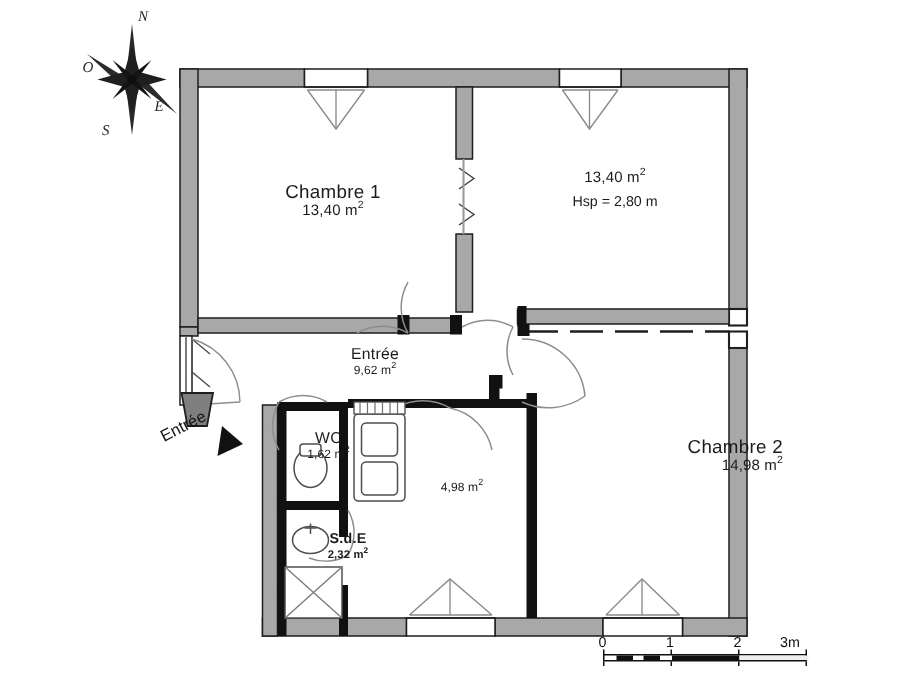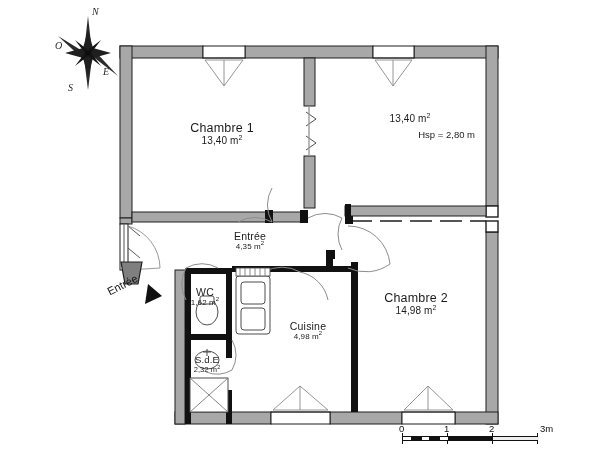--- a/index.html
+++ b/index.html
@@ -12,21 +12,21 @@
   svg#floorplan{position:absolute;left:0;top:0;width:600px;height:450px;display:block;}
 
   
   .room-label{
     position:absolute;text-align:center;line-height:1.12;
     color:#1b1b1b;white-space:nowrap;
   }
   .room-name{font-size:12.5px;letter-spacing:.2px;}
   .room-area{font-size:10px;letter-spacing:.1px;}
   .room-area sup{font-size:7px;vertical-align:super;line-height:0;}
-  .room-sub{font-size:9.5px;margin-top:6px;text-align:right;}
+  .room-sub{font-size:9.5px;margin-top:6px;}
 
   .small .room-name{font-size:10.5px;}
   .small .room-area{font-size:8px;}
   .small .room-area sup{font-size:6px;}
 
   .tiny .room-name{font-size:9.5px;}
   .tiny .room-area{font-size:7.5px;}
   .tiny .room-area sup{font-size:5.5px;}
 
   
@@ -40,21 +40,21 @@
     position:absolute;left:108px;top:286px;
     font-size:11px;color:#111;
     transform:rotate(-27deg);transform-origin:left center;
     white-space:nowrap;
   }
 
   
   .scale-wrap{position:absolute;left:402px;top:423px;width:140px;height:24px;}
   .scale-ticklabels{position:relative;height:11px;}
   .scale-ticklabels span{position:absolute;top:0;font-size:9.5px;color:#111;}
-  .sl0{left:-3px;} .sl1{left:42px;} .sl2{left:87px;} .sl3{left:118px;margin-left:20px;}
+  .sl0{left:-3px;} .sl1{left:42px;} .sl2{left:87px;} .sl3{left:118px;}
   .scale-bar{position:absolute;left:0;top:13px;width:136px;height:5px;
     border:0.8px solid #111;box-sizing:border-box;background:#ffffff;}
   .scale-seg{position:absolute;top:0;height:100%;}
   .seg-a{left:8px;width:11px;background:#111;}
   .seg-b{left:26px;width:11px;background:#111;}
   .seg-c{left:45px;width:45px;background:#111;}
   .seg-d{left:90px;width:46px;background:#eeeeee;}
   .scale-endtick{position:absolute;width:1px;background:#111;top:10px;height:11px;}
   .et0{left:0px;} .et1{left:45px;} .et2{left:90px;} .et3{left:135px;}
 </style>
@@ -235,39 +235,38 @@
     <div class="room-area"><span>13,40 m</span><sup>2</sup></div>
   </div>
 
   <div class="room-label" style="left:345px;top:113px;width:130px;">
     <div class="room-area"><span>13,40 m</span><sup>2</sup></div>
     <div class="room-sub">Hsp = 2,80 m</div>
   </div>
 
   <div class="room-label small" style="left:195px;top:231px;width:110px;">
     <div class="room-name">Entrée</div>
-    <div class="room-area"><span>4,35 m</span><sup>2</sup></div>
-  </div>
-
-  <div class="room-label small" style="left:176px;top:287px;width:58px;">
+    <div class="room-area"><span>9,62 m</span><sup>2</sup></div>
+  </div>
+
+  <div class="room-label small" style="left:176px;top:287px;width:58px;padding-left:14px;">
     <div class="room-name">WC</div>
     <div class="room-area"><span>1,62 m</span><sup>2</sup></div>
   </div>
 
-  <div class="room-label tiny" style="left:171px;top:355px;width:72px;">
+  <div class="room-label tiny" style="left:196px;top:355px;width:72px;font-weight:bold;">
     <div class="room-name">S.d.E</div>
     <div class="room-area"><span>2,32 m</span><sup>2</sup></div>
   </div>
 
   <div class="room-label small" style="left:253px;top:321px;width:110px;">
-    <div class="room-name">Cuisine</div>
     <div class="room-area"><span>4,98 m</span><sup>2</sup></div>
   </div>
 
-  <div class="room-label" style="left:353px;top:291px;width:126px;">
+  <div class="room-label" style="left:396px;top:291px;width:126px;text-align:right;">
     <div class="room-name">Chambre 2</div>
     <div class="room-area"><span>14,98 m</span><sup>2</sup></div>
   </div>
 
   <div class="entry-callout">Entrée</div>
 
   <div class="scale-wrap">
     <div class="scale-ticklabels">
       <span class="sl0">0</span>
       <span class="sl1">1</span>

